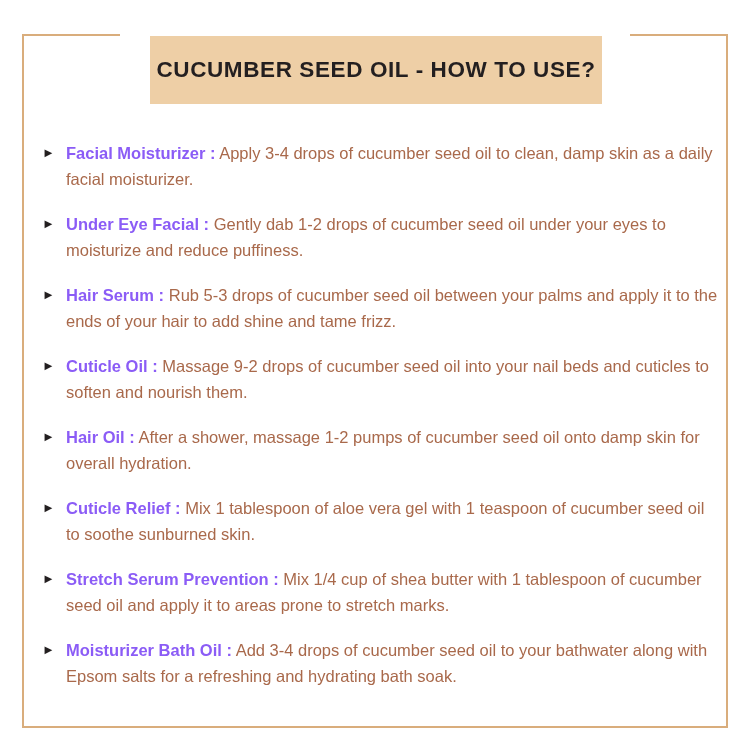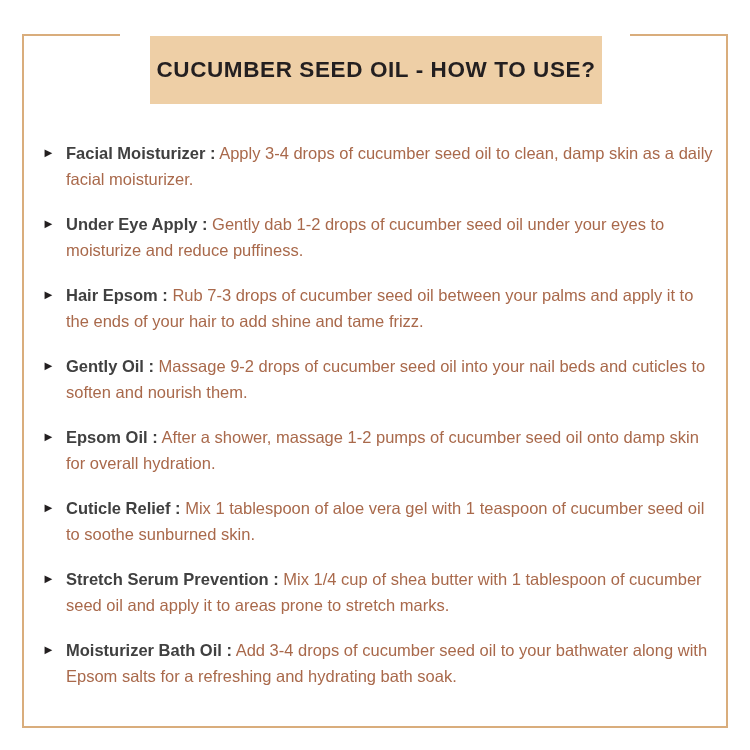--- a/index.html
+++ b/index.html
@@ -81,21 +81,21 @@
     box-sizing: border-box;
   }
   .item-text {
     flex: 1 1 auto;
     font-size: 16.5px;
     line-height: 26px;
     color: #a9694b;
     font-family: "Liberation Sans", sans-serif;
   }
   .item-term {
-    color: #404040;
+    color: #8b5cf6;
     font-weight: bold;
   }
   .item-desc {
     color: #a9694b;
   }
 </style>
 </head>
 <body>
 
 <div class="page">
@@ -113,45 +113,45 @@
       <span class="bullet">►</span>
       <span class="item-text">
         <span class="item-term">Facial Moisturizer :</span>
         <span class="item-desc"> Apply 3-4 drops of cucumber seed oil to clean, damp skin as a daily facial moisturizer.</span>
       </span>
     </div>
 
     <div class="item">
       <span class="bullet">►</span>
       <span class="item-text">
-        <span class="item-term">Under Eye Apply :</span>
+        <span class="item-term">Under Eye Facial :</span>
         <span class="item-desc"> Gently dab 1-2 drops of cucumber seed oil under your eyes to moisturize and reduce puffiness.</span>
       </span>
     </div>
 
     <div class="item">
       <span class="bullet">►</span>
       <span class="item-text">
-        <span class="item-term">Hair Epsom :</span>
-        <span class="item-desc"> Rub 7-3 drops of cucumber seed oil between your palms and apply it to the ends of your hair to add shine and tame frizz.</span>
+        <span class="item-term">Hair Serum :</span>
+        <span class="item-desc"> Rub 5-3 drops of cucumber seed oil between your palms and apply it to the ends of your hair to add shine and tame frizz.</span>
       </span>
     </div>
 
     <div class="item">
       <span class="bullet">►</span>
       <span class="item-text">
-        <span class="item-term">Gently Oil :</span>
+        <span class="item-term">Cuticle Oil :</span>
         <span class="item-desc"> Massage 9-2 drops of cucumber seed oil into your nail beds and cuticles to soften and nourish them.</span>
       </span>
     </div>
 
     <div class="item">
       <span class="bullet">►</span>
       <span class="item-text">
-        <span class="item-term">Epsom Oil :</span>
+        <span class="item-term">Hair Oil :</span>
         <span class="item-desc"> After a shower, massage 1-2 pumps of cucumber seed oil onto damp skin for overall hydration.</span>
       </span>
     </div>
 
     <div class="item">
       <span class="bullet">►</span>
       <span class="item-text">
         <span class="item-term">Cuticle Relief :</span>
         <span class="item-desc"> Mix 1 tablespoon of aloe vera gel with 1 teaspoon of cucumber seed oil to soothe sunburned skin.</span>
       </span>

